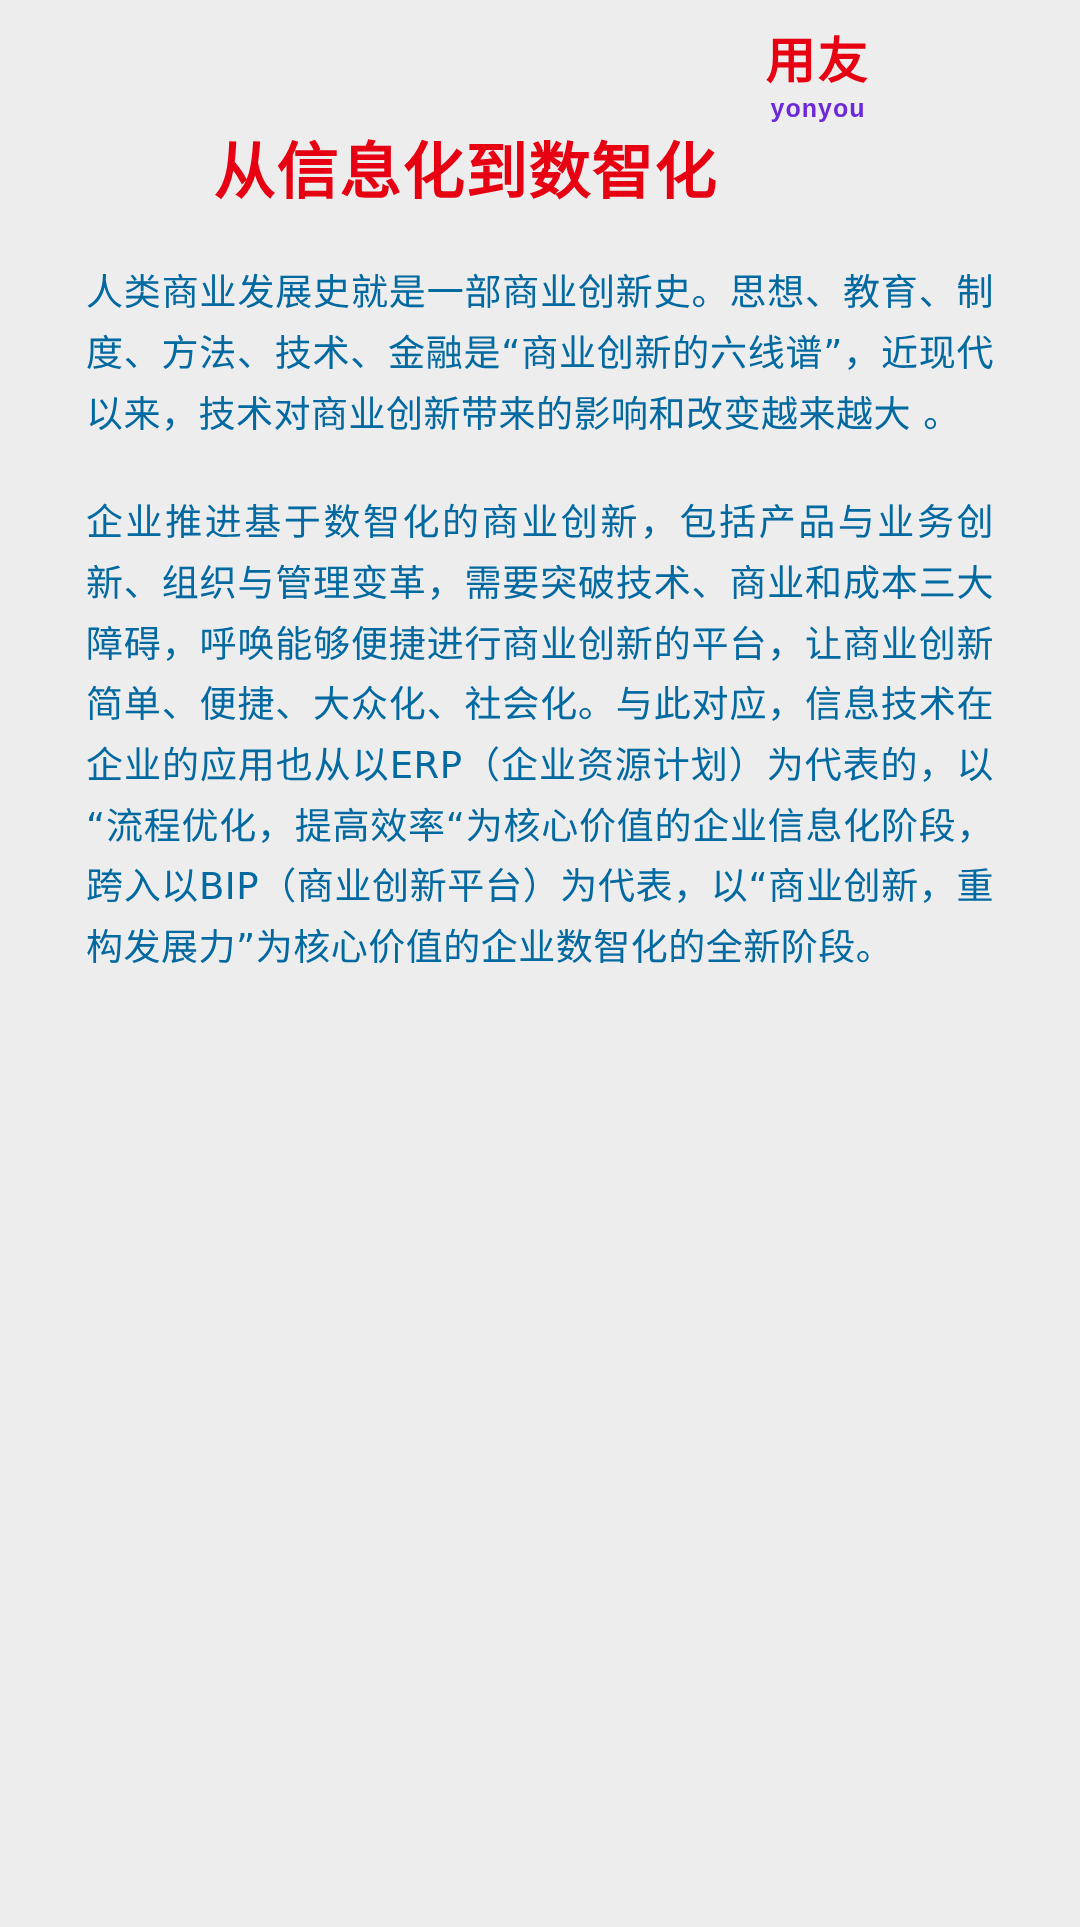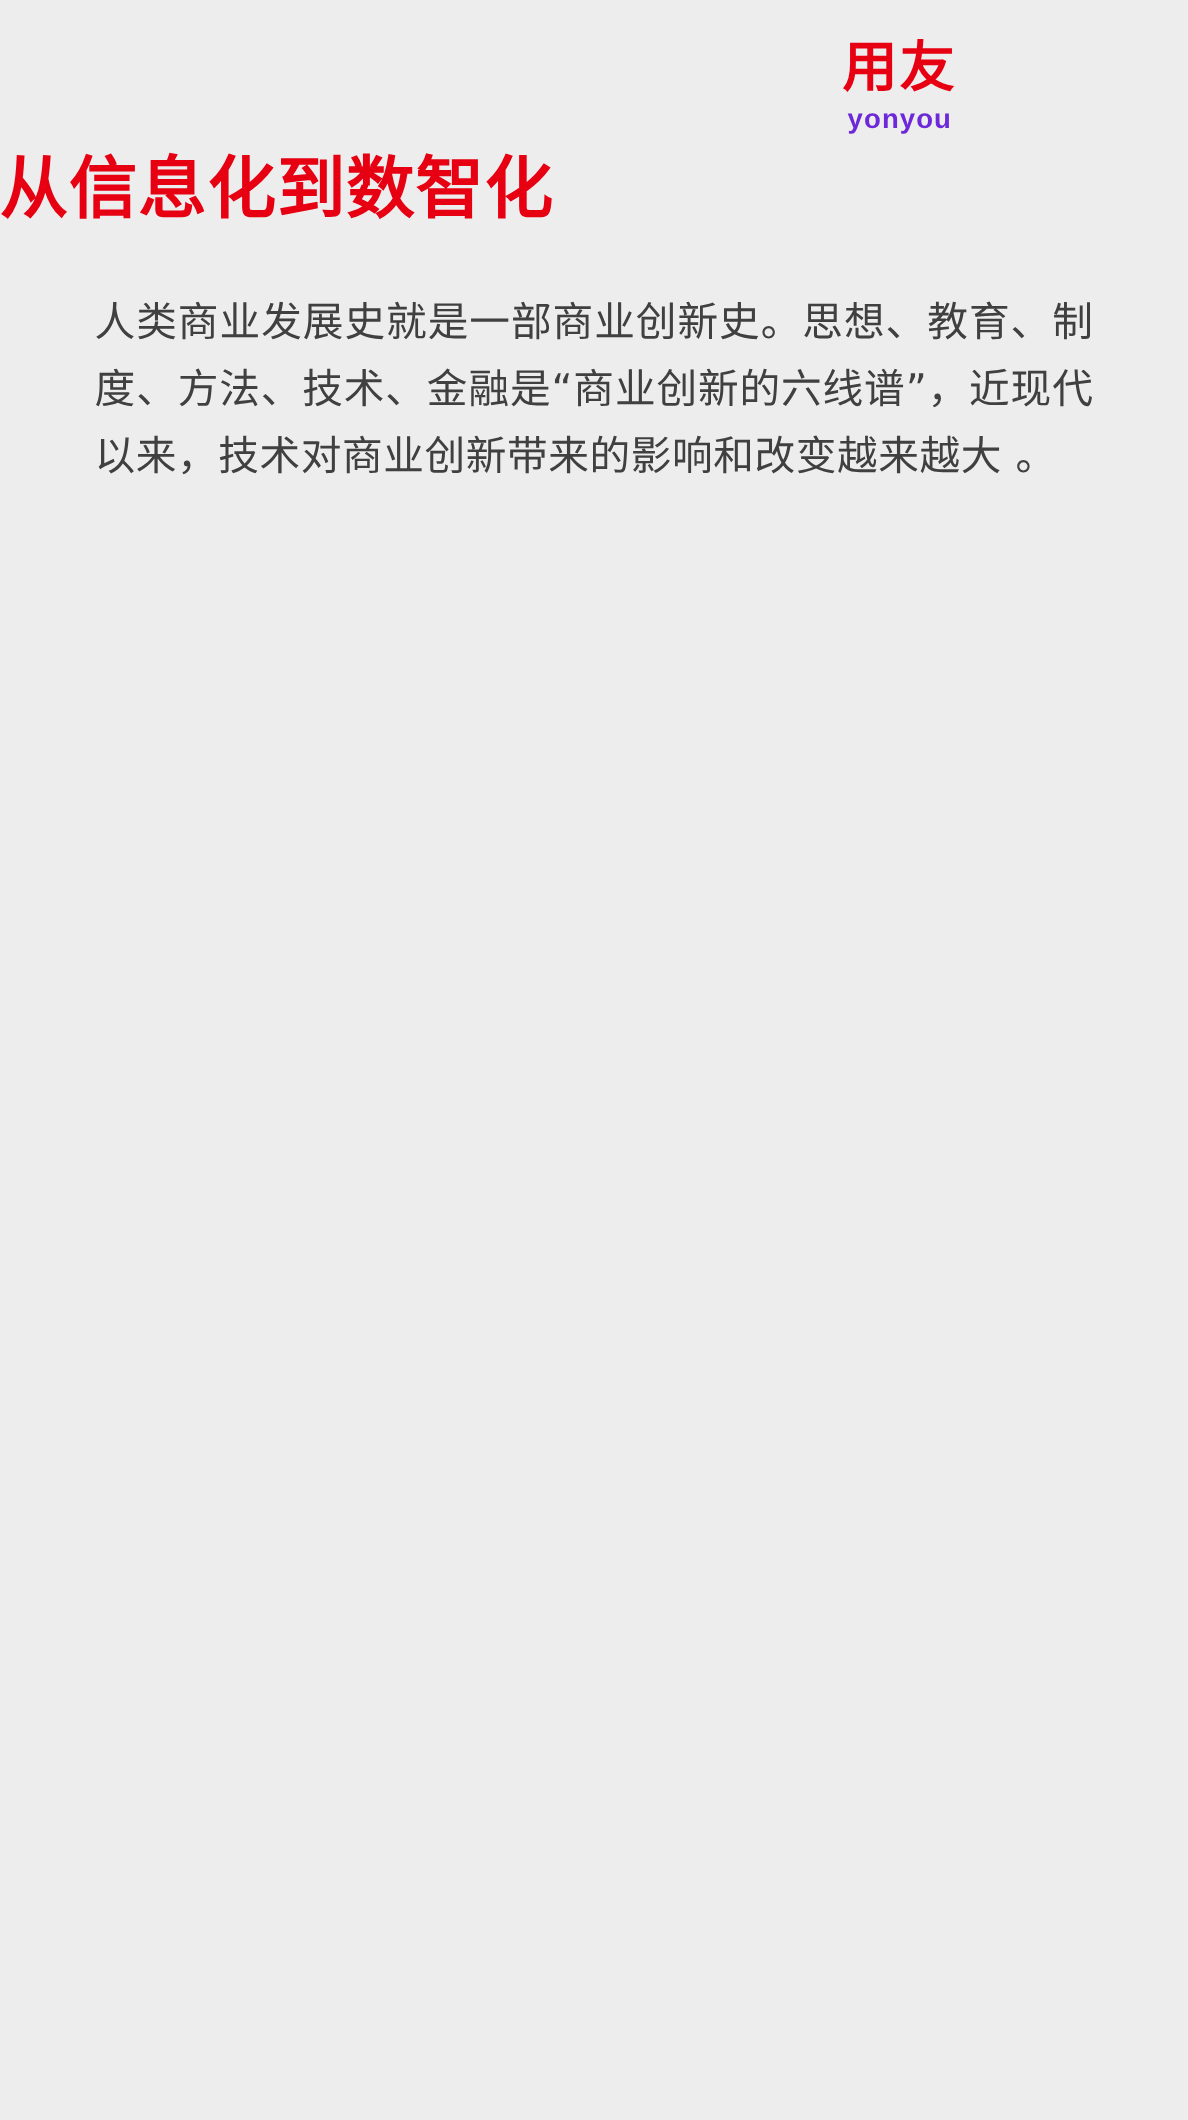--- a/index.html
+++ b/index.html
@@ -46,20 +46,21 @@
     font-family: "Liberation Sans", sans-serif;
     font-size: 25px;
     font-weight: 700;
     color: #6d28d9;
     letter-spacing: 1px;
   }
 
   
   .title-wrap {
     padding-top: 132px;
+    text-align: center;
   }
   .title-line {
     display: block;
     color: #e60012;
     font-family: "DejaVu Sans", "Liberation Sans", sans-serif;
     font-weight: 700;
     font-size: 62px;
     line-height: 1.28;
     letter-spacing: 1px;
   }
@@ -71,21 +72,21 @@
   .content {
     margin: 0 auto;
     padding: 52px 86px 90px 86px;
     box-sizing: border-box;
     width: 1080px;
   }
   .para {
     font-family: "DejaVu Sans", "Liberation Sans", sans-serif;
     font-size: 37px;
     line-height: 1.64;
-    color: #404040;
+    color: #0369a1;
     text-align: justify;
     text-justify: inter-ideograph;
     margin: 0 0 48px 0;
     letter-spacing: 0.5px;
   }
   .para:last-child {
     margin-bottom: 0;
   }
 </style>
 </head>
@@ -97,15 +98,16 @@
     <span class="logo-cn">用友</span>
     <span class="logo-en">yonyou</span>
   </div>
 
   <div class="title-wrap">
     <span class="title-line first">从信息化到数智化</span>
   </div>
 
   <div class="content">
     <p class="para">人类商业发展史就是一部商业创新史。思想、教育、制度、方法、技术、金融是“商业创新的六线谱”，近现代以来，技术对商业创新带来的影响和改变越来越大 。</p>
+    <p class="para">企业推进基于数智化的商业创新，包括产品与业务创新、组织与管理变革，需要突破技术、商业和成本三大障碍，呼唤能够便捷进行商业创新的平台，让商业创新简单、便捷、大众化、社会化。与此对应，信息技术在企业的应用也从以ERP（企业资源计划）为代表的，以“流程优化，提高效率“为核心价值的企业信息化阶段，跨入以BIP（商业创新平台）为代表，以“商业创新，重构发展力”为核心价值的企业数智化的全新阶段。</p>
   </div>
 
 </div>
 
 </body></html>

